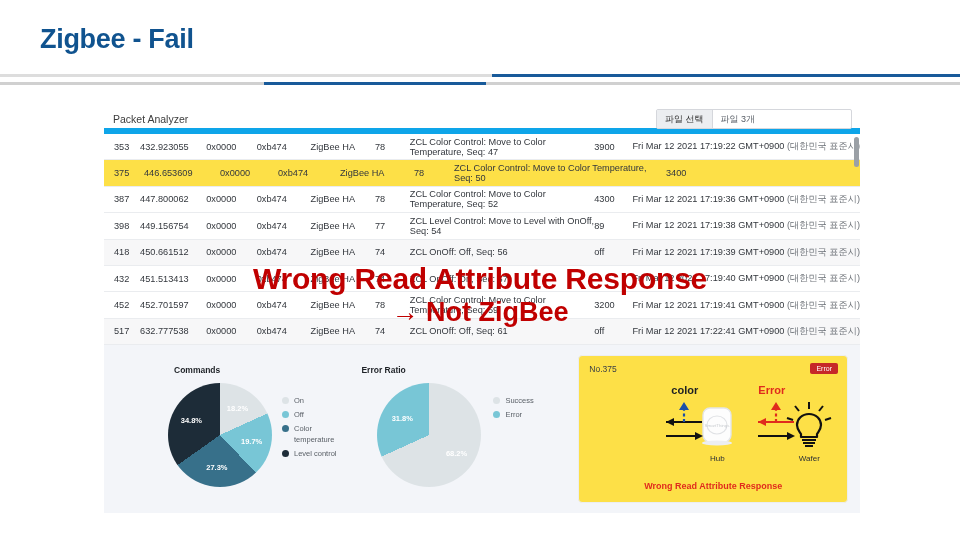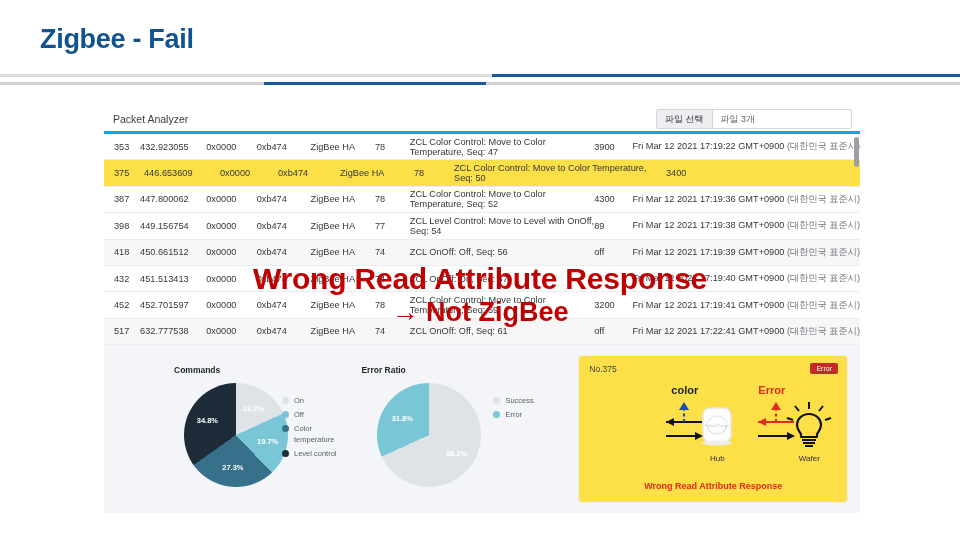--- a/index.html
+++ b/index.html
@@ -28,21 +28,21 @@
   
   .panel {
     position: absolute; left: 104px; top: 105px;
     width: 756px; height: 410px;
     background: #ffffff;
   }
 
   
   .pa-head {
     position: relative; height: 29px;
-    border-bottom: 3px solid #0ea5e9;
+    border-bottom: 6px solid #0ea5e9;
     background: #ffffff;
   }
   .pa-title {
     position: absolute; left: 9px; top: 8px;
     font-size: 10.5px; color: #3c3c3c;
   }
   .file-widget {
     position: absolute; right: 8px; top: 4px;
     display: flex; align-items: stretch;
     height: 20px; width: 196px;
@@ -285,21 +285,21 @@
           <div class="c-val">off</div>
           <div class="c-stamp">Fri Mar 12 2021 17:22:41 GMT+0900 <span class="stamp-kr">(대한민국 표준시)</span></div>
         </div>
       </div>
 
     <div class="dash">
       <div class="dash-inner">
 
         <div class="chart-card">
           <div class="chart-title">Commands</div>
-          <div class="pie-wrap" id="pie1-wrap" style="left:68px; top:28px;">
+          <div class="pie-wrap" id="pie1-wrap" style="left:52px; top:28px;">
             <div class="pie" id="pie1" style="width: 104px; height: 104px; background: conic-gradient(rgb(221, 227, 230) 0%, rgb(221, 227, 230) 18.2%, rgb(120, 198, 214) 18.2%, rgb(120, 198, 214) 37.9%, rgb(55, 112, 138) 37.9%, rgb(55, 112, 138) 65.2%, rgb(29, 44, 56) 65.2%, rgb(29, 44, 56) 100%);">
                 <div class="pie-label" style="left: 69.4457px; top: 24.8879px;">18.2%</div>
                 <div class="pie-label" style="left: 83.6498px; top: 58.1406px;">19.7%</div>
                 <div class="pie-label" style="left: 48.8651px; top: 84.0872px;">27.3%</div>
                 <div class="pie-label" style="left: 23.3665px; top: 37.1831px;">34.8%</div>
               </div>
           </div>
           <div class="legend" id="legend1" style="left:166px; top:40px;">
               <div class="legend-row">
                 <span class="legend-dot" style="background: rgb(221, 227, 230);"></span>

